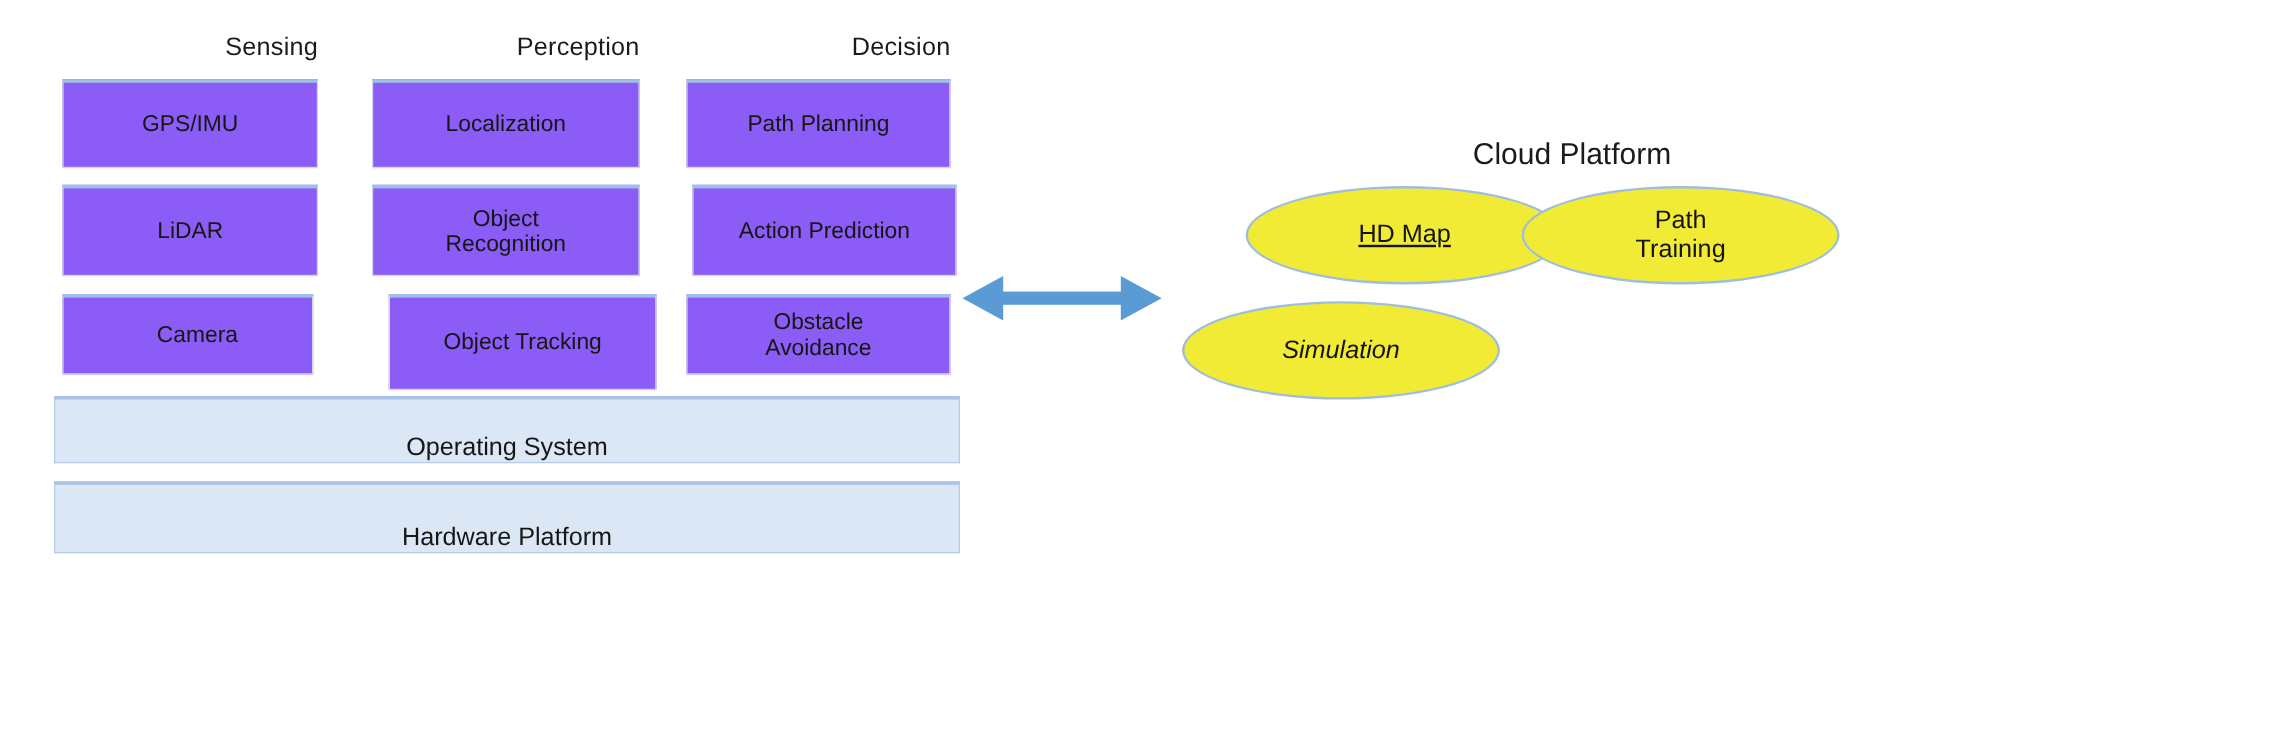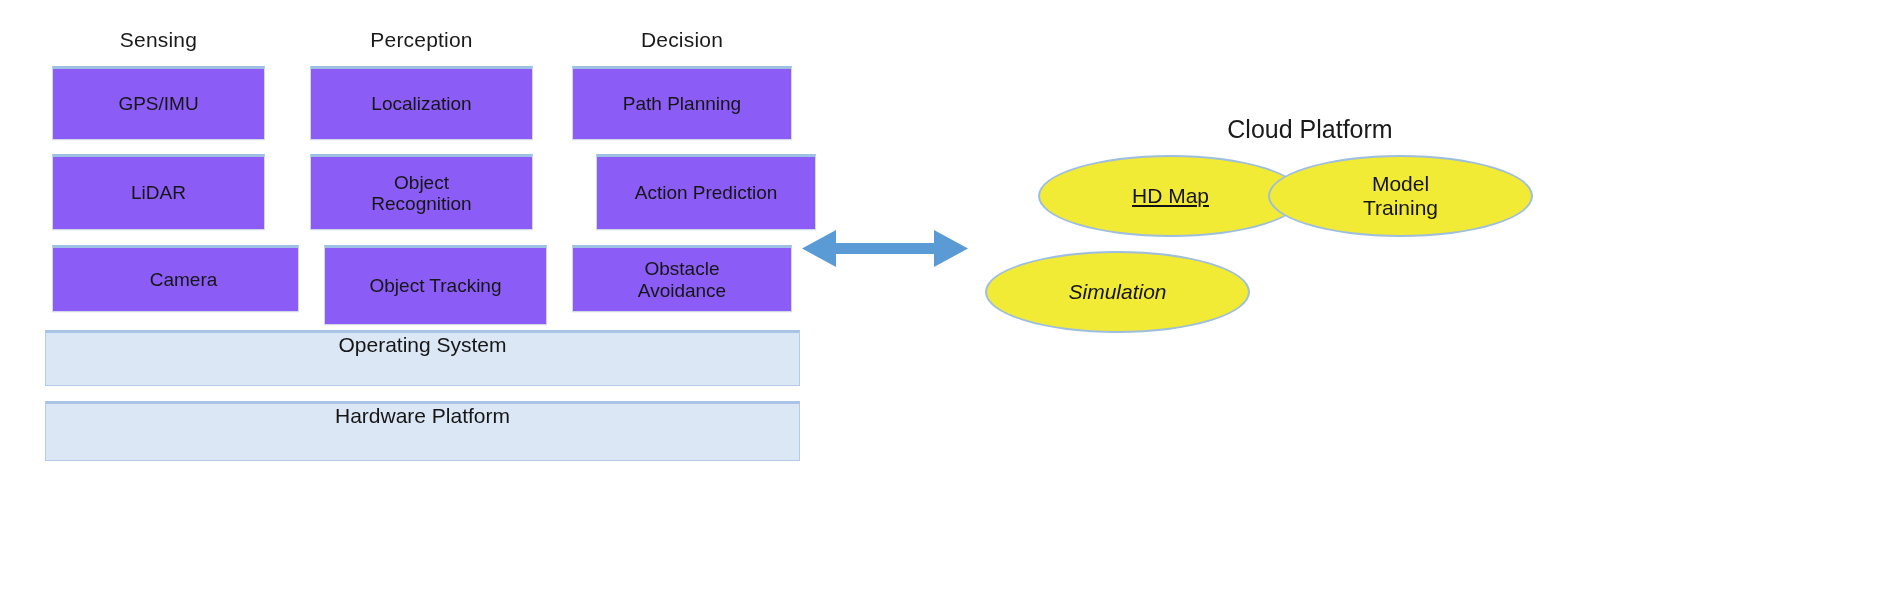--- a/index.html
+++ b/index.html
@@ -16,21 +16,21 @@
   #canvas {
     position: relative;
     width: 1900px;
     height: 612px;
     background: #ffffff;
   }
 
   
   .col-header {
     position: absolute;
-    text-align: center;
+    text-align: right;
     font-size: 21px;
     color: #1a1a1a;
     font-family: "Liberation Sans", sans-serif;
     letter-spacing: 0.2px;
     white-space: nowrap;
   }
 
   
   .mod-box {
     position: absolute;
@@ -51,21 +51,21 @@
   .mod-box .txt { padding: 0 4px; }
 
   
   .bar {
     position: absolute;
     box-sizing: border-box;
     background: #DCE7F6;
     border: 1px solid #B6CBE6;
     border-top: 3px solid #A9C4E6;
     display: flex;
-    align-items: flex-start;
+    align-items: flex-end;
     justify-content: center;
     color: #161616;
     font-size: 21px;
     font-family: "Liberation Sans", sans-serif;
   }
 
   
   .cloud-title {
     position: absolute;
     font-size: 25px;
@@ -103,41 +103,41 @@
   <div class="col-header" style="left:52px;  top:28px;  width:213px;">Sensing</div>
   <div class="col-header" style="left:310px; top:28px;  width:223px;">Perception</div>
   <div class="col-header" style="left:572px; top:28px;  width:220px;">Decision</div>
 
   <div class="mod-box" style="left:52px; top:66px;  width:213px; height:74px;">
     <span class="txt">GPS/IMU</span>
   </div>
   <div class="mod-box" style="left:52px; top:154px; width:213px; height:76px;">
     <span class="txt">LiDAR</span>
   </div>
-  <div class="mod-box" style="left:52px; top:245px; width:247px; height:67px;padding-left:16px;">
+  <div class="mod-box" style="left:52px; top:245px; width:209px; height:67px;padding-left:16px;">
     <span class="txt">Camera</span>
   </div>
 
   <div class="mod-box" style="left:310px; top:66px;  width:223px; height:74px;">
     <span class="txt">Localization</span>
   </div>
   <div class="mod-box" style="left:310px; top:154px; width:223px; height:76px;">
     <span class="txt">
       <span>Object</span><br>
       <span>Recognition</span>
     </span>
   </div>
   <div class="mod-box" style="left:324px; top:245px; width:223px; height:80px;">
     <span class="txt">Object Tracking</span>
   </div>
 
   <div class="mod-box" style="left:572px; top:66px;  width:220px; height:74px;">
     <span class="txt">Path Planning</span>
   </div>
-  <div class="mod-box" style="left:596px; top:154px; width:220px; height:76px;">
+  <div class="mod-box" style="left:577px; top:154px; width:220px; height:76px;">
     <span class="txt">Action Prediction</span>
   </div>
   <div class="mod-box" style="left:572px; top:245px; width:220px; height:67px;">
     <span class="txt">
       <span>Obstacle</span><br>
       <span>Avoidance</span>
     </span>
   </div>
 
   <div class="bar" style="left:45px; top:330px; width:755px; height:56px;">
@@ -157,21 +157,21 @@
     </svg>
   </div>
 
   <div class="cloud-title" style="left:1160px; top:115px; width:300px; text-align:center;">Cloud Platform</div>
 
   <div class="ellipse" style="left:1038px;  top:155px; width:265px; height:82px;text-decoration:underline;">
     <span>HD Map</span>
   </div>
   <div class="ellipse" style="left:1268px; top:155px; width:265px; height:82px;">
     <span>
-      <span>Model</span><br>
+      <span>Path</span><br>
       <span>Training</span>
     </span>
   </div>
   <div class="ellipse" style="left:985px;  top:251px; width:265px; height:82px;font-style:italic;">
     <span>Simulation</span>
   </div>
 
 </div>
 
 </body></html>

